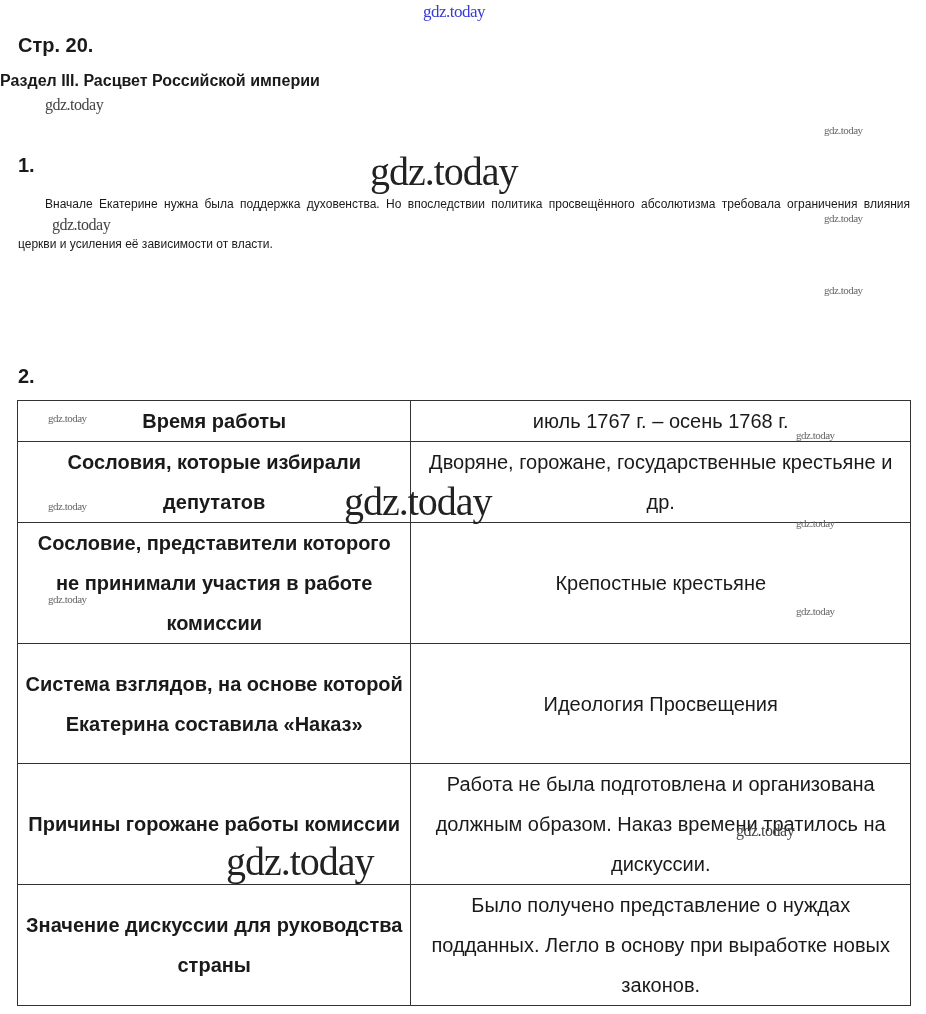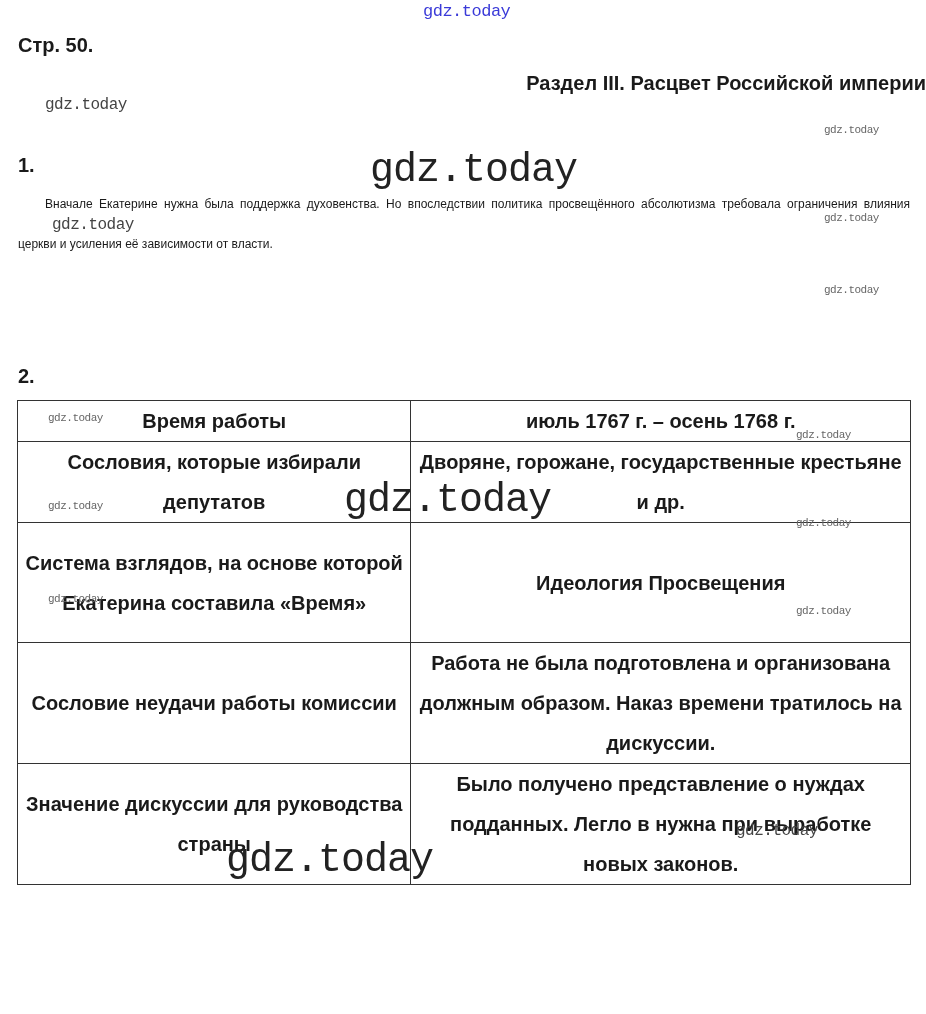--- a/index.html
+++ b/index.html
@@ -1,67 +1,71 @@
 <!DOCTYPE html>
 <html><head>
 <meta charset="utf-8">
 <style>
   html, body { margin: 0; padding: 0; background: #ffffff; }
   body { width: 926px; height: 1014px; position: relative; overflow: hidden;
          font-family: "Liberation Sans", sans-serif; color: #1a1a1a; }
   .abs { position: absolute; }
-  .wm { position: absolute; font-family: Liberation Mono, monospace; color: #555; white-space: nowrap; letter-spacing: -0.5px; }
+  .wm { position: absolute; font-family: Liberation Serif, serif; color: #555; white-space: nowrap; letter-spacing: -0.5px; }
   .wm-top { left: 423px; top: 2px; font-size: 17px; color: #3a3ad8; }
   .wm-small { font-size: 11px; color: #666; }
   .wm-med { font-size: 16px; color: #444; }
   .wm-big { font-size: 40px; color: #222; font-weight: normal; letter-spacing: -1px; }
   .page-num { left: 18px; top: 34px; font-size: 20px; font-weight: bold; }
-  .section-title { left: 0; width: 926px; top: 72px; text-align: right; font-size: 20px; font-weight: bold; }
+  .section-title { left: 0; width: 926px; top: 72px; text-align: left; font-size: 16px; font-weight: bold; }
   .q-num { font-size: 20px; font-weight: bold; }
   .para { left: 18px; width: 892px; top: 184px; font-size: 12px; line-height: 40px; text-align: justify; }
   .para .indent { display: inline-block; width: 27px; }
   table.t { position: absolute; left: 17px; top: 400px; width: 894px; border-collapse: collapse; }
-  table.t td { border: 1.5px solid #333; font-size: 20px; text-align: center; vertical-align: middle; line-height: 40px; padding: 0 6px; font-weight: bold; }
+  table.t td { border: 1.5px solid #333; font-size: 20px; text-align: center; vertical-align: middle; line-height: 40px; padding: 0 6px; }
   table.t td.k { width: 380px; font-weight: bold; }
   table.t td.v { width: 486px; }
 </style>
 </head>
 <body>
 
 <div class="wm wm-top">gdz.today</div>
 
-<div class="abs page-num">Стр. 50.</div>
+<div class="abs page-num">Стр. 20.</div>
 <div class="abs section-title">Раздел III. Расцвет Российской империи</div>
 
 <div class="abs q-num" style="left:18px; top:154px;">1.</div>
 <div class="abs para"><span class="indent"></span><span>Вначале Екатерине нужна была поддержка духовенства. Но впоследствии политика просвещённого абсолютизма требовала ограничения влияния церкви и усиления её зависимости от власти.</span></div>
 
 <div class="abs q-num" style="left:18px; top:365px;">2.</div>
 
 <table class="t">
   <tbody>
       <tr style="height:40px;">
     <td class="k">Время работы</td>
     <td class="v">июль 1767 г. – осень 1768 г.</td>
   </tr>
   <tr style="height:80px;">
     <td class="k">Сословия, которые избирали депутатов</td>
     <td class="v">Дворяне, горожане, государственные крестьяне и др.</td>
   </tr>
   <tr style="height:120px;">
-    <td class="k">Система взглядов, на основе которой Екатерина составила «Время»</td>
+    <td class="k">Сословие, представители которого не принимали участия в работе комиссии</td>
+    <td class="v">Крепостные крестьяне</td>
+  </tr>
+  <tr style="height:120px;">
+    <td class="k">Система взглядов, на основе которой Екатерина составила «Наказ»</td>
     <td class="v">Идеология Просвещения</td>
   </tr>
   <tr style="height:120px;">
-    <td class="k">Сословие неудачи работы комиссии</td>
+    <td class="k">Причины горожане работы комиссии</td>
     <td class="v">Работа не была подготовлена и организована должным образом. Наказ времени тратилось на дискуссии.</td>
   </tr>
   <tr style="height:120px;">
     <td class="k">Значение дискуссии для руководства страны</td>
-    <td class="v">Было получено представление о нуждах подданных. Легло в нужна при выработке новых законов.</td>
+    <td class="v">Было получено представление о нуждах подданных. Легло в основу при выработке новых законов.</td>
   </tr>
 </tbody>
   </table>
 
 <div class="wm wm-med" style="left:45px; top:96px;">gdz.today</div>
 <div class="wm wm-small" style="left:824px; top:124px;">gdz.today</div>
 <div class="wm wm-big" style="left:370px; top:148px;">gdz.today</div>
 <div class="wm wm-med" style="left:52px; top:216px;">gdz.today</div>
 <div class="wm wm-small" style="left:824px; top:212px;">gdz.today</div>
 <div class="wm wm-small" style="left:824px; top:284px;">gdz.today</div>

